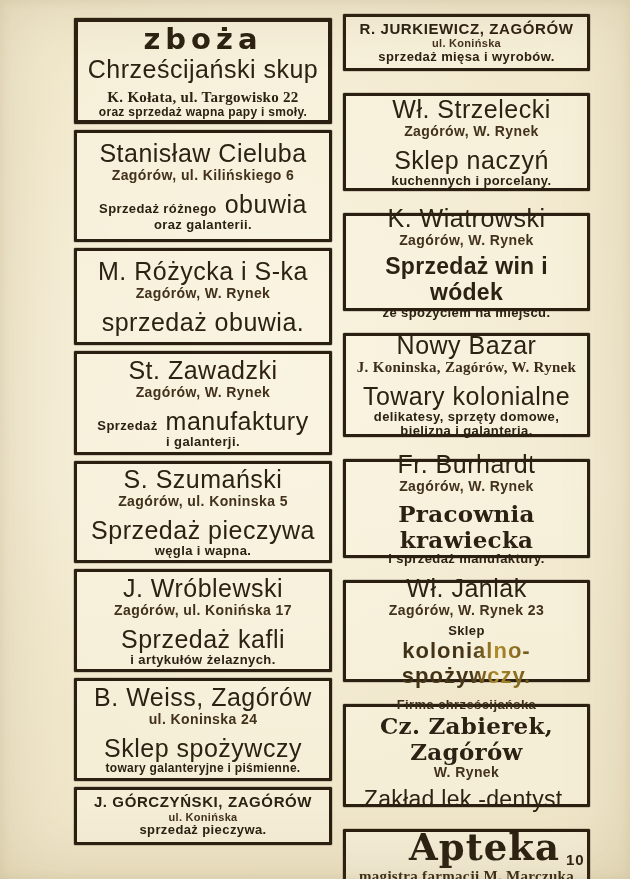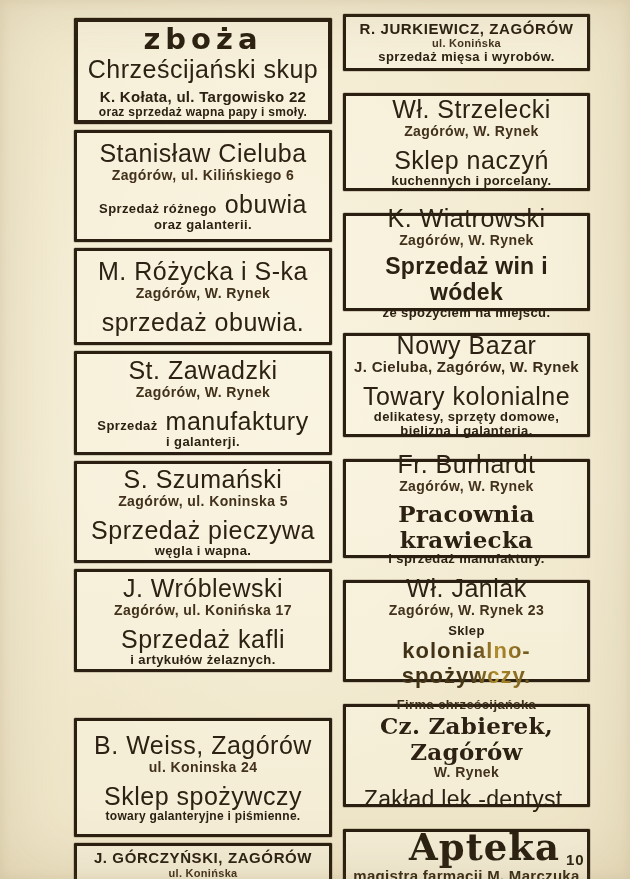--- a/index.html
+++ b/index.html
@@ -26,21 +26,21 @@
     background:rgba(250,244,225,0.55);
     display:flex;flex-direction:column;justify-content:center;align-items:center;
     text-align:center;padding:3px 6px;
     border-radius:1px;
     box-shadow:0 0 0 0.5px rgba(42,31,16,0.35);
   }
   .line{line-height:1.12;}
   .mix{display:flex;align-items:baseline;justify-content:center;gap:8px;}
   .big{font-size:25px;letter-spacing:0.5px;}
   .big2{font-size:23px;letter-spacing:0.3px;}
-  .med{font-size:15px;font-weight:bold;letter-spacing:0.3px;}
+  .med{font-size:15px;font-weight:bold;letter-spacing:0.3px;font-family:Liberation Serif, serif;}
   .sm{font-size:13px;font-weight:bold;letter-spacing:0.4px;}
   .xs{font-size:12px;font-weight:bold;letter-spacing:0.3px;}
   .addr{font-size:14px;font-weight:bold;color:#42321c;letter-spacing:0.4px;margin-top:1px;}
   .caps{font-size:15px;font-weight:bold;letter-spacing:0.6px;}
   .serifb{font-family:"DejaVu Serif", serif;font-weight:bold;}
   .gap-t{margin-top:6px;}
   .zboza{font-family:"DejaVu Sans", sans-serif;font-size:29px;font-weight:800;letter-spacing:5px;}
   .apteka{font-family:"DejaVu Serif", serif;font-size:37px;font-weight:bold;letter-spacing:1px;margin-left:36px;}
   .apteka-city{font-family:"DejaVu Serif", serif;font-size:25px;letter-spacing:0.5px;margin-top:4px;}
   .faded{
@@ -100,21 +100,21 @@
       <div class="line sm">węgla i wapna.</div>
     </div>
 
     <div class="box" style="height:103px;">
       <div class="line big">J. Wróblewski</div>
       <div class="line addr">Zagórów, ul. Konińska 17</div>
       <div class="line big gap-t">Sprzedaż kafli</div>
       <div class="line sm">i artykułów żelaznych.</div>
     </div>
 
-    <div class="box" style="height:119px;margin-top:40px;">
+    <div class="box" style="height:103px;">
       <div class="line big">B. Weiss, Zagórów</div>
       <div class="line addr">ul. Koninska 24</div>
       <div class="line big gap-t">Sklep spożywczy</div>
       <div class="line xs">towary galanteryjne i piśmienne.</div>
     </div>
 
     <div class="box" style="height:58px;">
       <div class="line caps">J. GÓRCZYŃSKI, ZAGÓRÓW</div>
       <div class="line xs" style="font-size:11px;color:#42321c;">ul. Konińska</div>
       <div class="line sm">sprzedaż pieczywa.</div>
@@ -139,21 +139,21 @@
 
     <div class="box" style="height:98px;">
       <div class="line big">K. Wiatrowski</div>
       <div class="line addr">Zagórów, W. Rynek</div>
       <div class="line big2 gap-t" style="font-weight:bold;">Sprzedaż win i wódek</div>
       <div class="line sm">ze spożyciem na miejscu.</div>
     </div>
 
     <div class="box" style="height:104px;">
       <div class="line big">Nowy Bazar</div>
-      <div class="line med" style="color:#3a2c18;">J. Cieluba, Zagórów, W. Rynek</div>
+      <div class="line med" style="color:#3a2c18;">J. Koninska, Zagórów, W. Rynek</div>
       <div class="line big gap-t">Towary kolonialne</div>
       <div class="line sm">delikatesy, sprzęty domowe,</div>
       <div class="line sm">bielizna i galanteria.</div>
     </div>
 
     <div class="box" style="height:99px;">
       <div class="line big">Fr. Burhardt</div>
       <div class="line addr">Zagórów, W. Rynek</div>
       <div class="line big2 serifb gap-t">Pracownia krawiecka</div>
       <div class="line sm">i sprzedaż manufaktury.</div>

